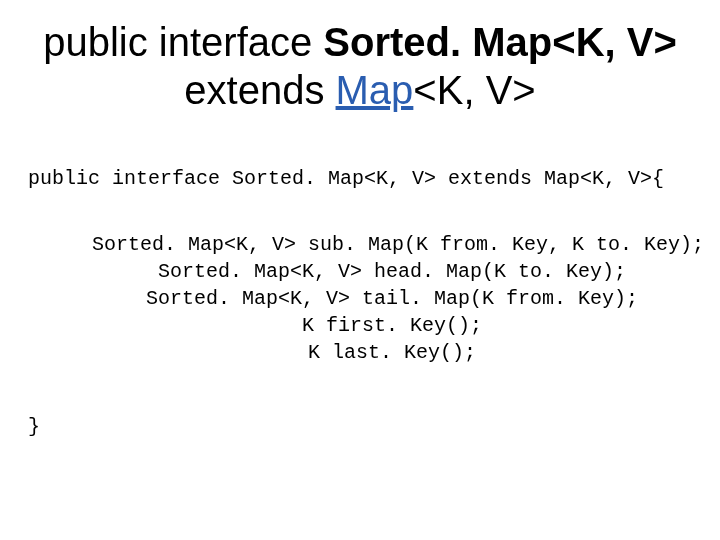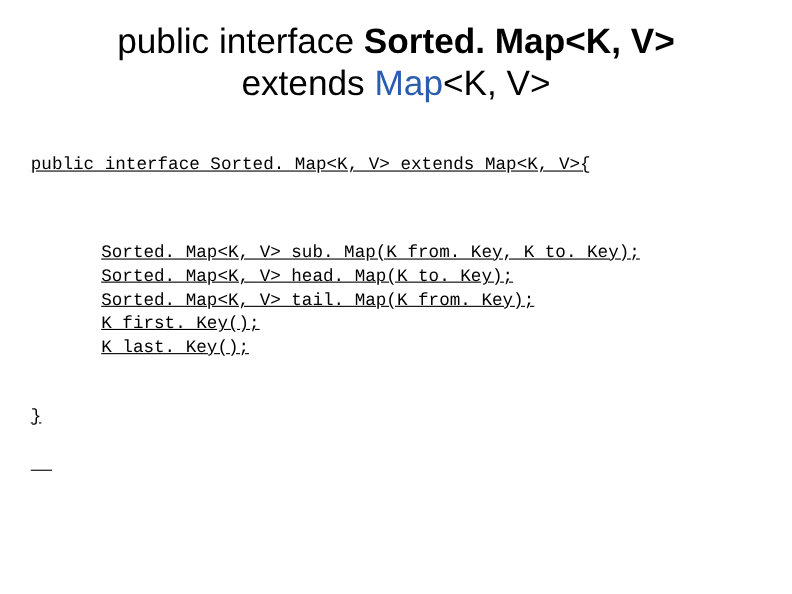--- a/index.html
+++ b/index.html
@@ -1,22 +1,22 @@
 <!DOCTYPE html>
 <html><head>
 <meta charset="utf-8">
 <style>
   html,body{margin:0;padding:0;width:720px;height:540px;background:#fff;font-family:Arial,Helvetica,sans-serif;color:#000;}
   .slide{padding:18px 28px 0 28px;box-sizing:border-box;width:720px;height:540px;}
-  .title{font-size:32px;line-height:1.2;text-align:center;margin:0 0 24px 0;font-weight:400;}
+  .title{font-size:40px;line-height:1.2;text-align:center;margin:0 0 24px 0;font-weight:400;}
   .title .bold{font-weight:700;}
-  .title .link{color:#2a5db0;}
-  .code{font-family:"Courier New",Courier,monospace;font-size:16px;line-height:1.35;white-space:pre;color:#000;text-decoration:underline;}
+  .title .link{color:#2a5db0;text-decoration:underline;}
+  .code{font-family:"Courier New",Courier,monospace;font-size:20px;line-height:1.35;white-space:pre;color:#000;}
   .indent{padding-left:64px;}
-  .blk{margin-top:36px;}
+  .blk{margin-top:12px;text-align:center;}
   .brace{margin-top:20px;}
 </style>
 </head>
 <body>
 
 <div class="slide">
   <h1 class="title">
     <span>public interface </span><span class="bold">Sorted. Map&lt;K, V&gt;</span><br>
     <span>extends </span><span class="link">Map</span><span>&lt;K, V&gt;</span>
   </h1>

